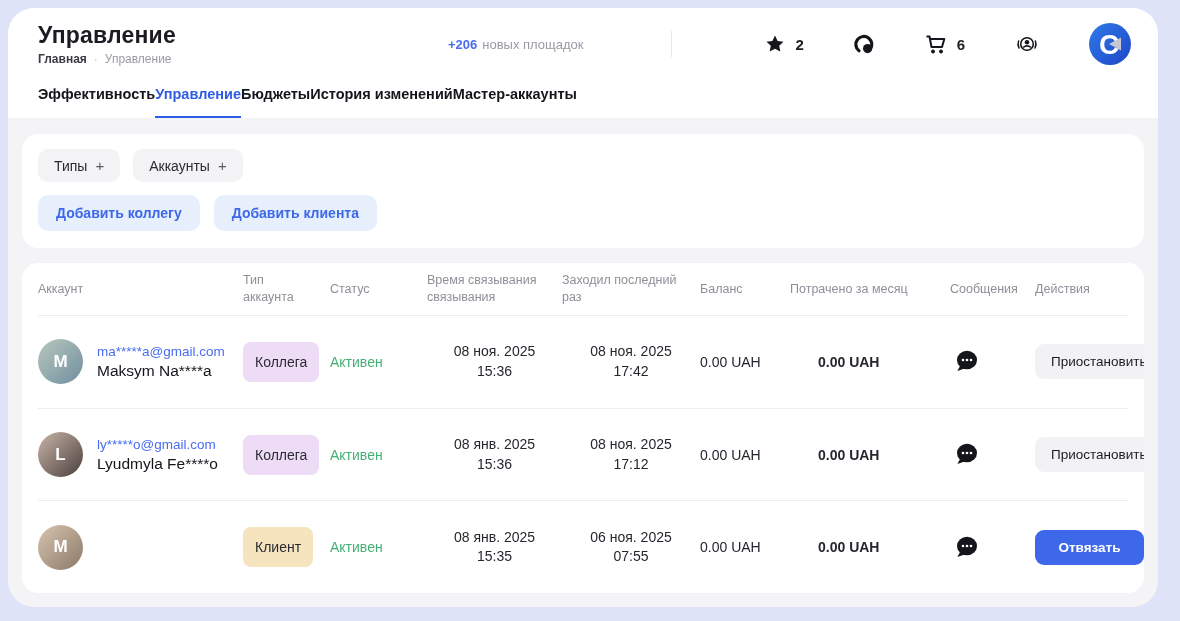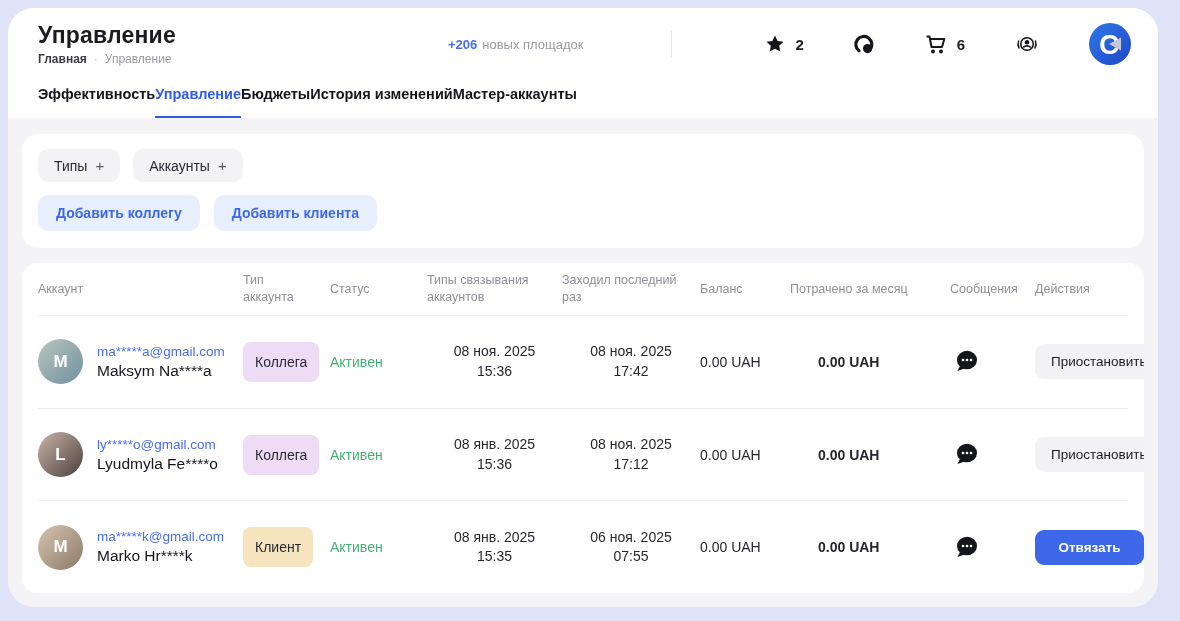--- a/index.html
+++ b/index.html
@@ -181,21 +181,21 @@
         <button class="blue-btn">Добавить клиента</button>
       </div>
     </div>
 
     <div class="card table-card">
 
       <div class="tgrid thead">
         <div class="th">Аккаунт</div>
         <div class="th">Тип аккаунта</div>
         <div class="th">Статус</div>
-        <div class="th">Типы связывания аккаунтов</div>
+        <div class="th">Время связывания связывания</div>
         <div class="th">Заходил последний раз</div>
         <div class="th">Баланс</div>
         <div class="th">Потрачено за месяц</div>
         <div class="th">Сообщения</div>
         <div class="th">Действия</div>
       </div>
 
       <div class="tgrid trow">
         <div class="acct">
           <div class="avatar av-1">M</div>
@@ -264,24 +264,20 @@
           </span>
         </div>
         <div class="act-cell">
           <button class="row-btn secondary">Приостановить</button>
         </div>
       </div>
 
       <div class="tgrid trow">
         <div class="acct">
           <div class="avatar av-3">M</div>
-          <div>
-            <div class="acct-email">ma*****k@gmail.com</div>
-            <div class="acct-name">Marko Hr****k</div>
-          </div>
         </div>
         <div><span class="badge client">Клиент</span></div>
         <div class="status">Активен</div>
         <div class="dt">
           <div>08 янв. 2025</div>
           <div>15:35</div>
         </div>
         <div class="dt">
           <div>06 ноя. 2025</div>
           <div>07:55</div>

